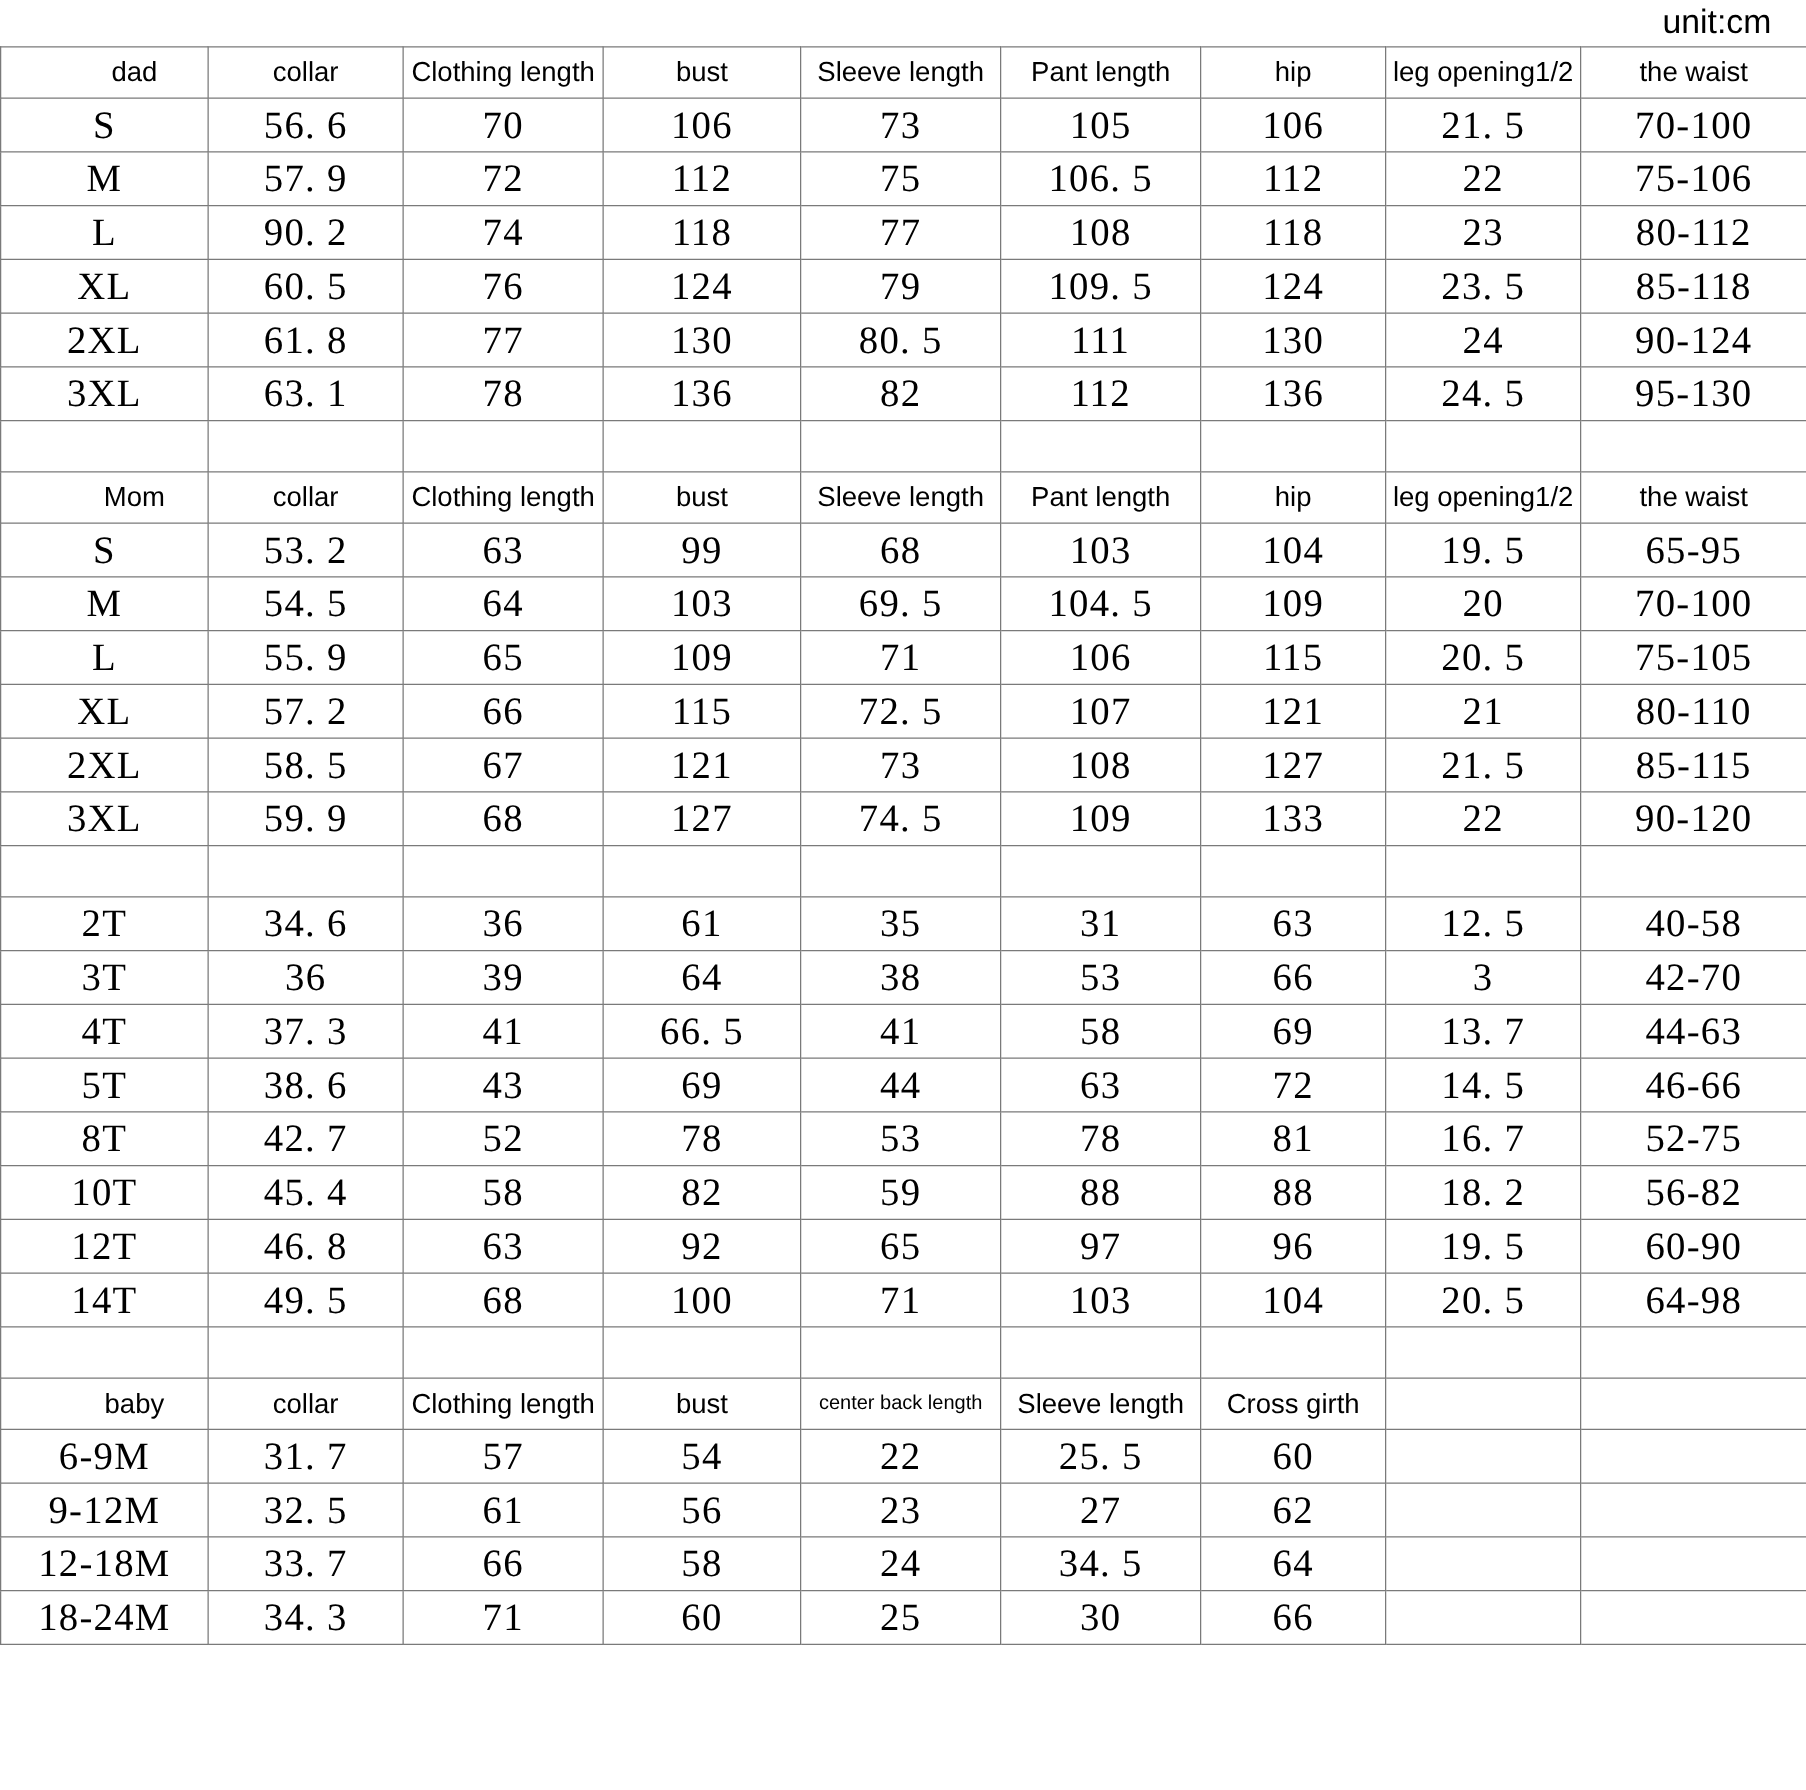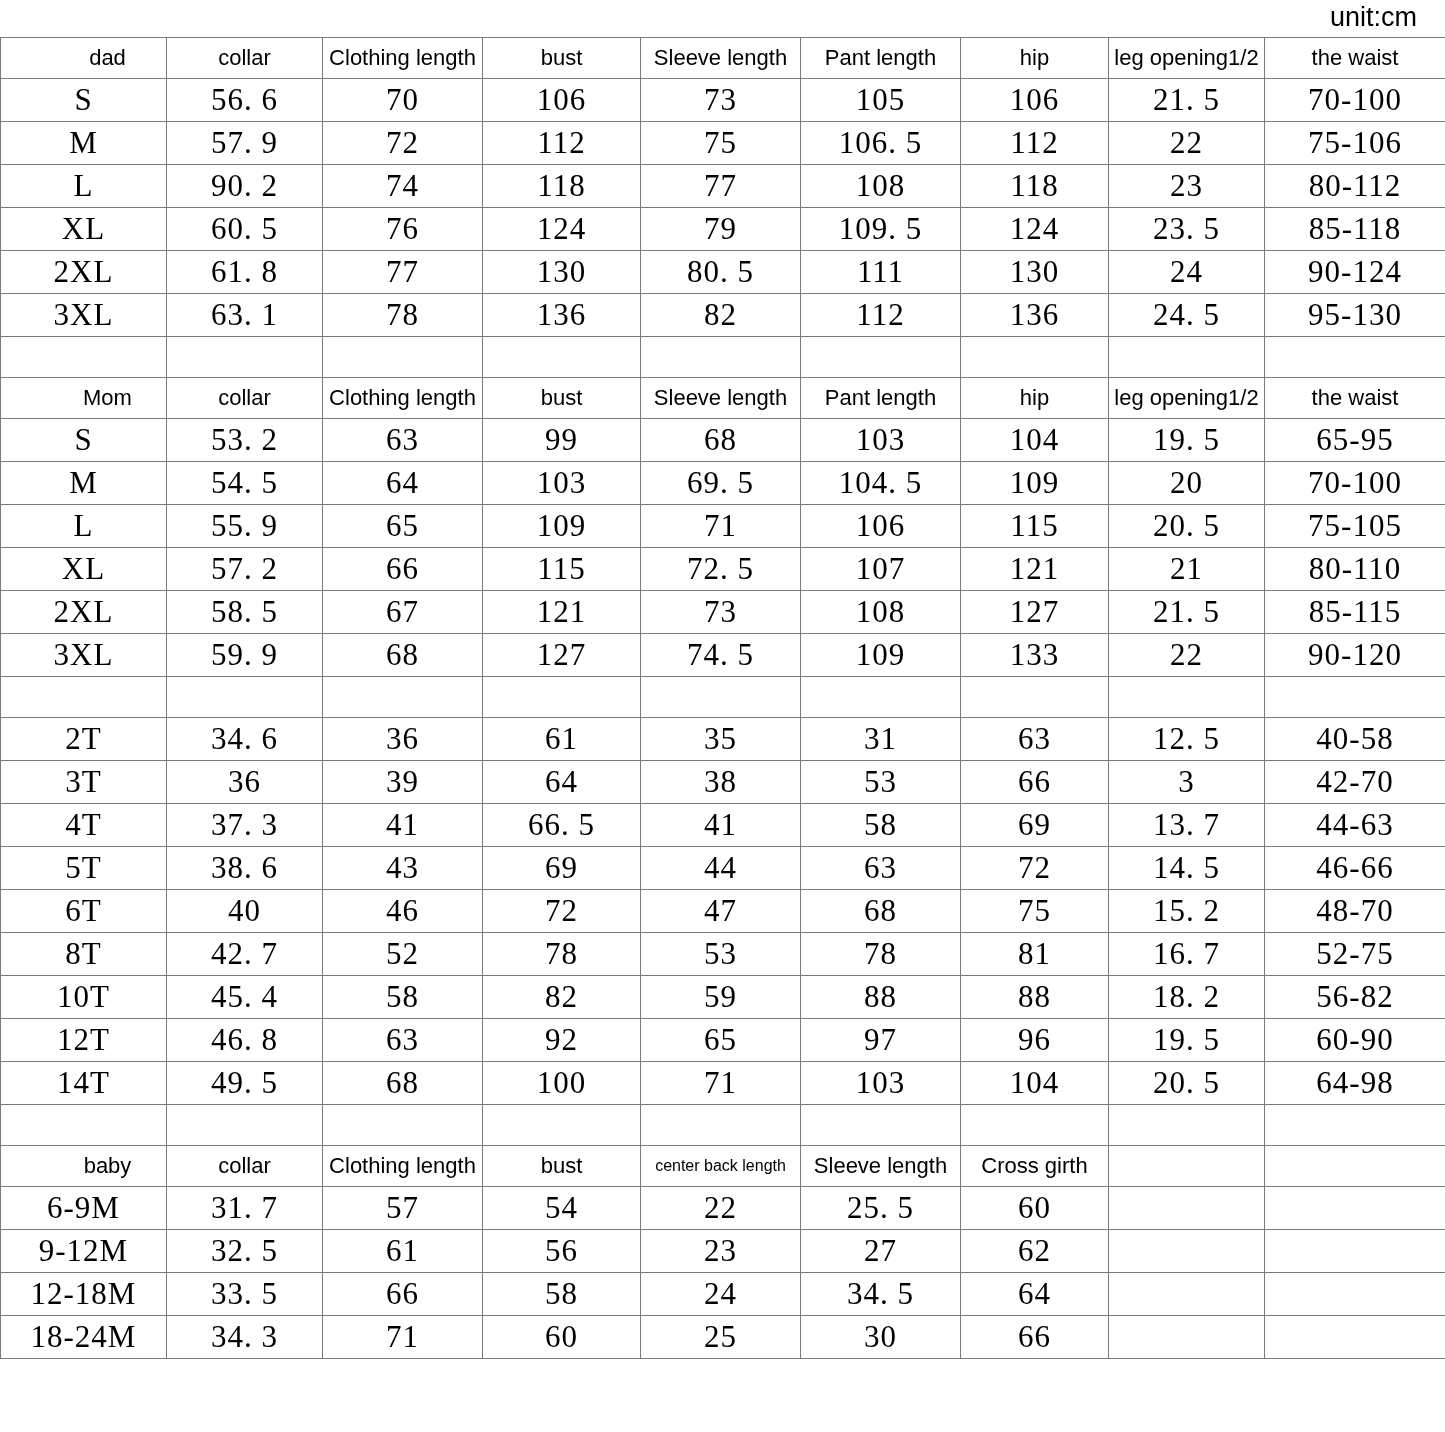--- a/index.html
+++ b/index.html
@@ -331,31 +331,20 @@
         <td>38. 6</td>
         <td>43</td>
         <td>69</td>
         <td>44</td>
         <td>63</td>
         <td>72</td>
         <td>14. 5</td>
         <td>46-66</td>
       </tr>
       <tr class="data">
-        <td>6T</td>
-        <td>40</td>
-        <td>46</td>
-        <td>72</td>
-        <td>47</td>
-        <td>68</td>
-        <td>75</td>
-        <td>15. 2</td>
-        <td>48-70</td>
-      </tr>
-      <tr class="data">
         <td>8T</td>
         <td>42. 7</td>
         <td>52</td>
         <td>78</td>
         <td>53</td>
         <td>78</td>
         <td>81</td>
         <td>16. 7</td>
         <td>52-75</td>
       </tr>
@@ -433,21 +422,21 @@
         <td>61</td>
         <td>56</td>
         <td>23</td>
         <td>27</td>
         <td>62</td>
         <td class="blank-right-first"></td>
         <td class="blank-right"></td>
       </tr>
       <tr class="data">
         <td>12-18M</td>
-        <td>33. 5</td>
+        <td>33. 7</td>
         <td>66</td>
         <td>58</td>
         <td>24</td>
         <td>34. 5</td>
         <td>64</td>
         <td class="blank-right-first"></td>
         <td class="blank-right"></td>
       </tr>
       <tr class="data">
         <td>18-24M</td>

